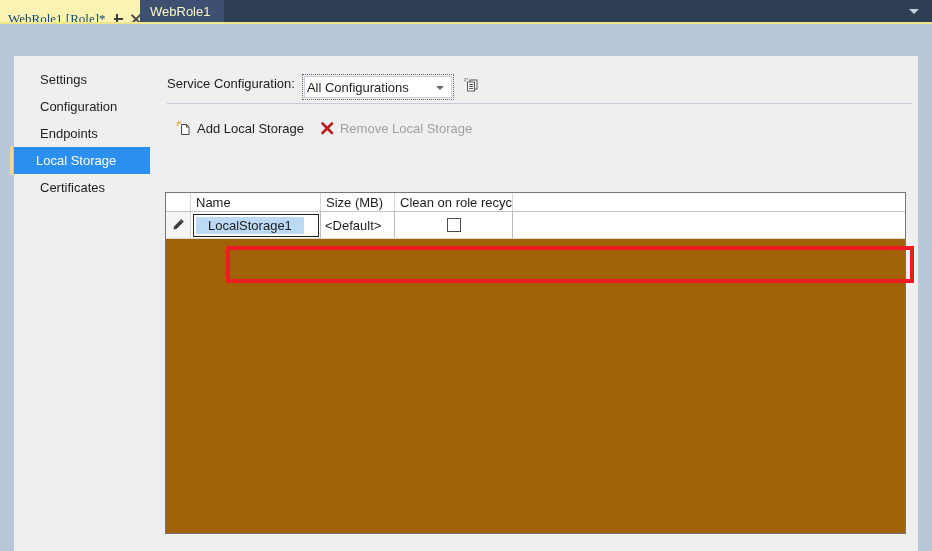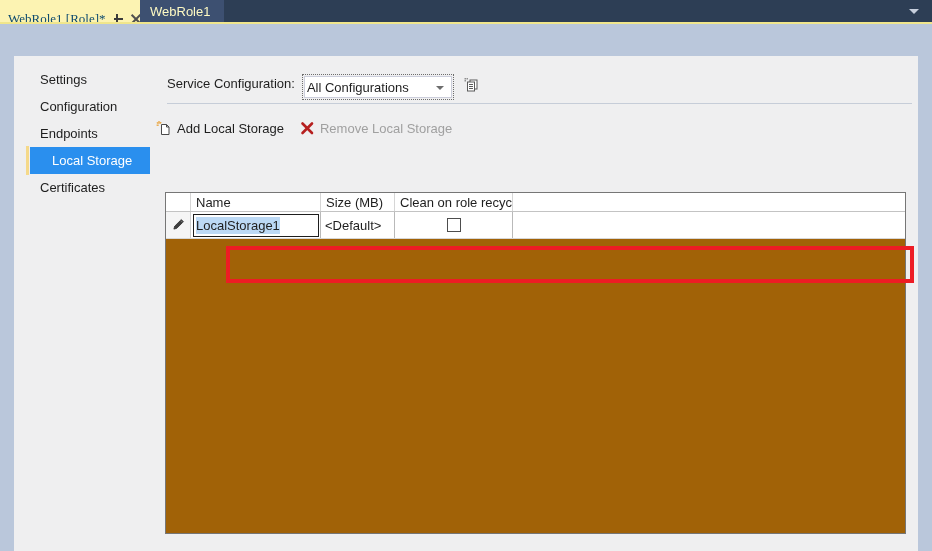--- a/index.html
+++ b/index.html
@@ -155,21 +155,21 @@
     display: flex;
     align-items: center;
     padding-left: 26px;
     box-sizing: border-box;
     color: #1e1e1e;
     font-size: 13px;
   }
   .side-item.selected {
     background: #2a8fee;
     color: #ffffff;
-    margin-left: 16px;
+    margin-left: 0;
     padding-left: 22px;
   }
   .side-item.selected::before {
     content: "";
     position: absolute;
     left: -4px; top: -1px;
     width: 3px;
     height: 29px;
     background: #f5d98a;
   }
@@ -230,21 +230,21 @@
     position: absolute;
     left: 17px; top: 47px;
     width: 745px;
     height: 1px;
     background: #c6cdd8;
   }
 
   
   .toolbar {
     position: absolute;
-    left: 6px; top: 64px;
+    left: 26px; top: 64px;
     display: flex;
     align-items: center;
   }
   .tbtn {
     display: flex;
     align-items: center;
     font-size: 13px;
     margin-right: 16px;
     color: #1e1e1e;
   }
@@ -334,21 +334,21 @@
     background: #ffffff;
     box-sizing: border-box;
     display: flex;
     align-items: center;
     padding-left: 2px;
   }
   .editbox .sel-text {
     background: #bcd9f5;
     color: #1e1e1e;
     font-size: 13px;
-    padding: 1px 0;
+    padding: 1px 12px;
   }
   .gr-size  { width: 74px; padding-left: 4px; }
   .gr-clean { width: 118px; justify-content: center; }
   .cellcheck {
     width: 14px; height: 14px;
     border: 1px solid #4d4d4d;
     background: #ffffff;
     box-sizing: border-box;
   }
   .gr-fill { flex: 1; border-right: none; }

